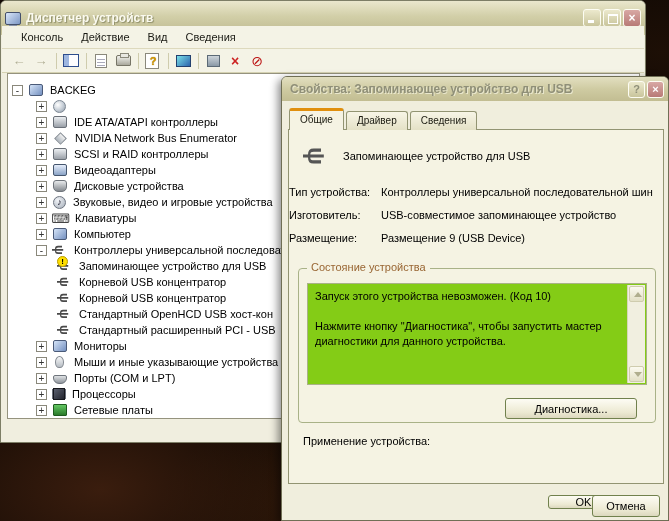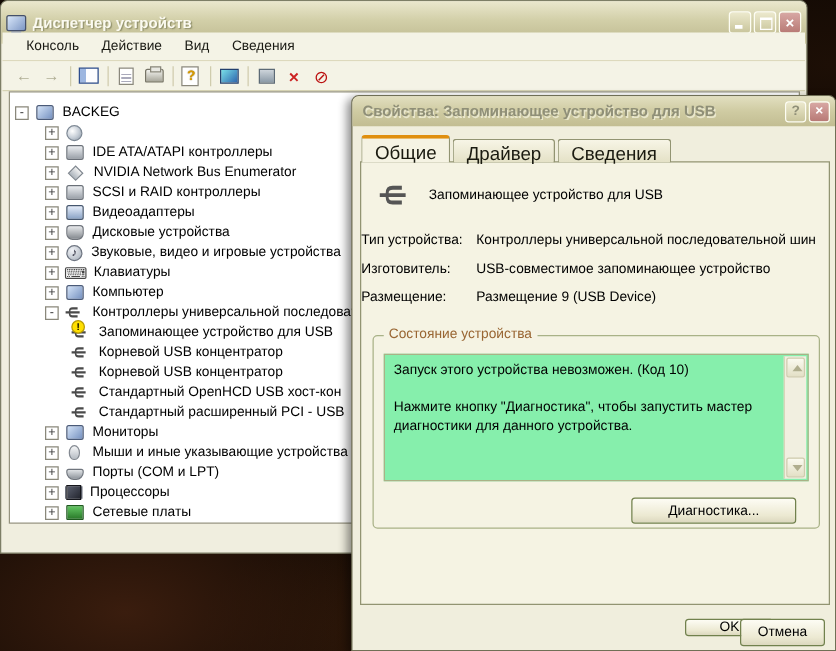--- a/index.html
+++ b/index.html
@@ -93,38 +93,38 @@
   
   .dialog{position:absolute;left:281px;top:76px;width:388px;height:445px;background:#f0eedd;
     border:1px solid #706f55;border-radius:6px 6px 0 0;box-sizing:border-box;box-shadow:-3px 3px 8px rgba(0,0,0,.45);}
   .dg-titlebar{height:24px;border-radius:5px 5px 0 0;
     background:linear-gradient(#e2dfc0,#cfcba2 50%,#c2bd92);display:flex;align-items:center;padding:0 4px;}
   .dg-title-text{font-size:12px;font-weight:bold;color:#8f8f78;text-shadow:1px 1px 0 #e9e7cd;
     margin-left:4px;flex:1;white-space:nowrap;overflow:hidden;}
   .dg-btn{width:17px;height:17px;}
   .dg-btn .gl{font-size:11px;}
   .tabs{position:absolute;left:7px;top:31px;display:flex;align-items:flex-end;height:22px;z-index:2;}
-  .tab{font-size:15px;color:#1a1a10;padding:3px 10px 4px;border:1px solid #929472;border-bottom:none;
+  .tab{font-size:10px;color:#1a1a10;padding:3px 10px 4px;border:1px solid #929472;border-bottom:none;
     border-radius:3px 3px 0 0;background:linear-gradient(#f7f5e6,#e4e1c6);margin-right:2px;height:19px;
     box-sizing:border-box;cursor:pointer;}
   .tab.active{background:#f5f3e3;border-top:3px solid #e08f0e;height:22px;font-weight:normal;position:relative;}
   .tab-page{position:absolute;left:6px;top:52px;width:376px;height:355px;background:#f5f3e3;
     border:1px solid #929472;box-sizing:border-box;}
   .dev-head{position:absolute;left:10px;top:12px;display:flex;align-items:center;}
   .usb-big{display:inline-block;font-size:24px;color:#555;transform:rotate(90deg);width:34px;text-align:center;
     flex:0 0 auto;font-weight:bold;}
   .dev-name{font-size:11px;color:#000;margin-left:10px;}
   .fields{position:absolute;left:0;top:56px;width:352px;font-size:11px;color:#000;}
   .frow{display:flex;margin-bottom:11px;}
   .flabel{width:92px;flex:0 0 auto;}
   .fvalue{flex:1;white-space:nowrap;}
   .groupbox{position:absolute;left:9px;top:138px;width:358px;height:155px;border:1px solid #a9b287;
     border-radius:4px;box-sizing:border-box;}
   .gb-caption{position:absolute;left:8px;top:-8px;background:#f5f3e3;padding:0 4px;font-size:11px;color:#996633;}
-  .status-box{position:absolute;left:8px;top:14px;right:8px;height:102px;background:#86efac;
+  .status-box{position:absolute;left:8px;top:14px;right:8px;height:102px;background:#84cc16;
     border:1px solid #a9b287;box-sizing:border-box;font-size:11px;line-height:15px;color:#000;
     padding:5px 24px 5px 7px;overflow:hidden;}
   .status-box p{margin:0 0 15px 0;}
   .sbar{position:absolute;right:1px;top:1px;bottom:1px;width:17px;background:#f1efe0;border-left:1px solid #d8d5ba;}
   .sbtn{position:absolute;left:1px;right:1px;height:16px;background:linear-gradient(#fbfaf0,#e3e0c6);
     border:1px solid #cfccae;border-radius:2px;box-sizing:border-box;cursor:pointer;}
   .sbtn.up{top:1px;} .sbtn.dn{bottom:1px;}
   .sbtn::after{content:"";position:absolute;left:4px;border-left:4px solid transparent;border-right:4px solid transparent;}
   .sbtn.up::after{top:5px;border-bottom:5px solid #b0ae8e;}
   .sbtn.dn::after{top:5px;border-top:5px solid #b0ae8e;}
@@ -346,19 +346,20 @@
           <p>Запуск этого устройства невозможен. (Код 10)</p>
           <p>Нажмите кнопку "Диагностика", чтобы запустить мастер диагностики для данного устройства.</p>
           <div class="sbar">
             <span class="sbtn up"></span>
             <span class="sbtn dn"></span>
           </div>
         </div>
         <div class="xp-button diag-btn">Диагностика...</div>
       </div>
 
+      <div class="usage-label">Применение устройства:</div>
     </div>
 
     <div class="xp-button ok-btn">OK</div>
     <div class="xp-button cancel-btn">Отмена</div>
   </div>
 
 </div>
 
 </body></html>

